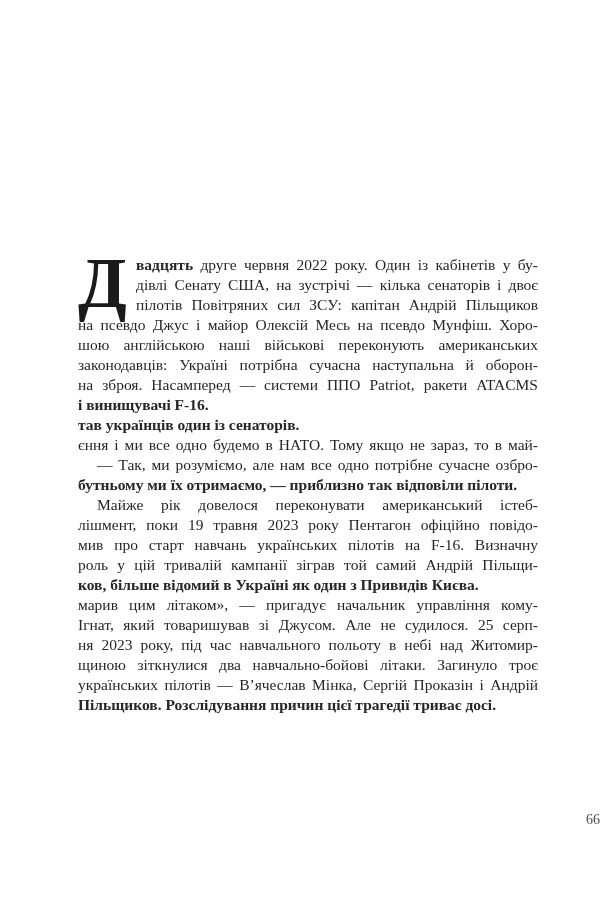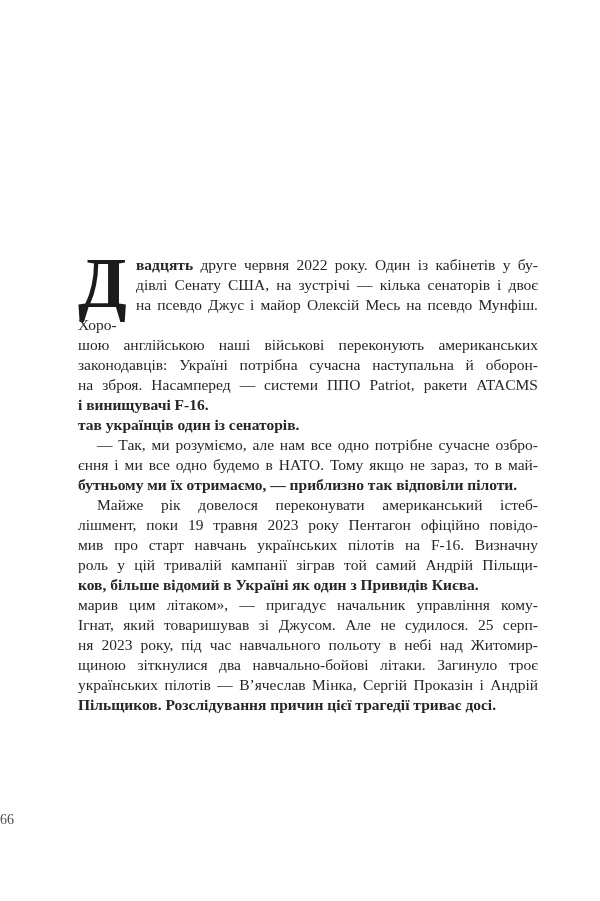--- a/index.html
+++ b/index.html
@@ -37,46 +37,47 @@
     font-weight: 700;
     font-size: 71px;
     line-height: 57px;
     color: #1b1b1b;
   }
   .lead-bold { font-weight: 700; }
   .folio {
     position: absolute;
     left: 0; top: 812px;
     width: 100%;
-    text-align: left;
+    text-align: right;
     font-size: 14px;
     color: #4b4b4b;
   }
 </style>
 </head>
 <body>
 
 <div class="book-page">
   <div class="text-block">
       <div class="para">
         <span class="dropcap">Д</span>
         <div class="line"><span class="lead-bold">вадцять</span> друге червня 2022 року. Один із кабінетів у бу-</div>
         <div class="line">дівлі Сенату США, на зустрічі — кілька сенаторів і двоє</div>
+        <div class="line">пілотів Повітряних сил ЗСУ: капітан Андрій Пільщиков</div>
         <div class="line">на псевдо Джус і майор Олексій Месь на псевдо Мунфіш. Хоро-</div>
         <div class="line">шою англійською наші військові переконують американських</div>
         <div class="line">законодавців: Україні потрібна сучасна наступальна й оборон-</div>
         <div class="line">на зброя. Насамперед — системи ППО Patriot, ракети ATACMS</div>
         <div class="line last">і винищувачі F-16.</div>
       </div>
       <div class="para">
         <div class="line last">тав українців один із сенаторів.</div>
       </div>
       <div class="para">
+        <div class="line">єння і ми все одно будемо в НАТО. Тому якщо не зараз, то в май-</div>
         <div class="line indent">— Так, ми розуміємо, але нам все одно потрібне сучасне озбро-</div>
-        <div class="line">єння і ми все одно будемо в НАТО. Тому якщо не зараз, то в май-</div>
         <div class="line last">бутньому ми їх отримаємо, — приблизно так відповіли пілоти.</div>
       </div>
       <div class="para">
         <div class="line indent">Майже рік довелося переконувати американський істеб-</div>
         <div class="line">лішмент, поки 19 травня 2023 року Пентагон офіційно повідо-</div>
         <div class="line">мив про старт навчань українських пілотів на F-16. Визначну</div>
         <div class="line">роль у цій тривалій кампанії зіграв той самий Андрій Пільщи-</div>
         <div class="line last">ков, більше відомий в Україні як один з Привидів Києва.</div>
       </div>
       <div class="para">

